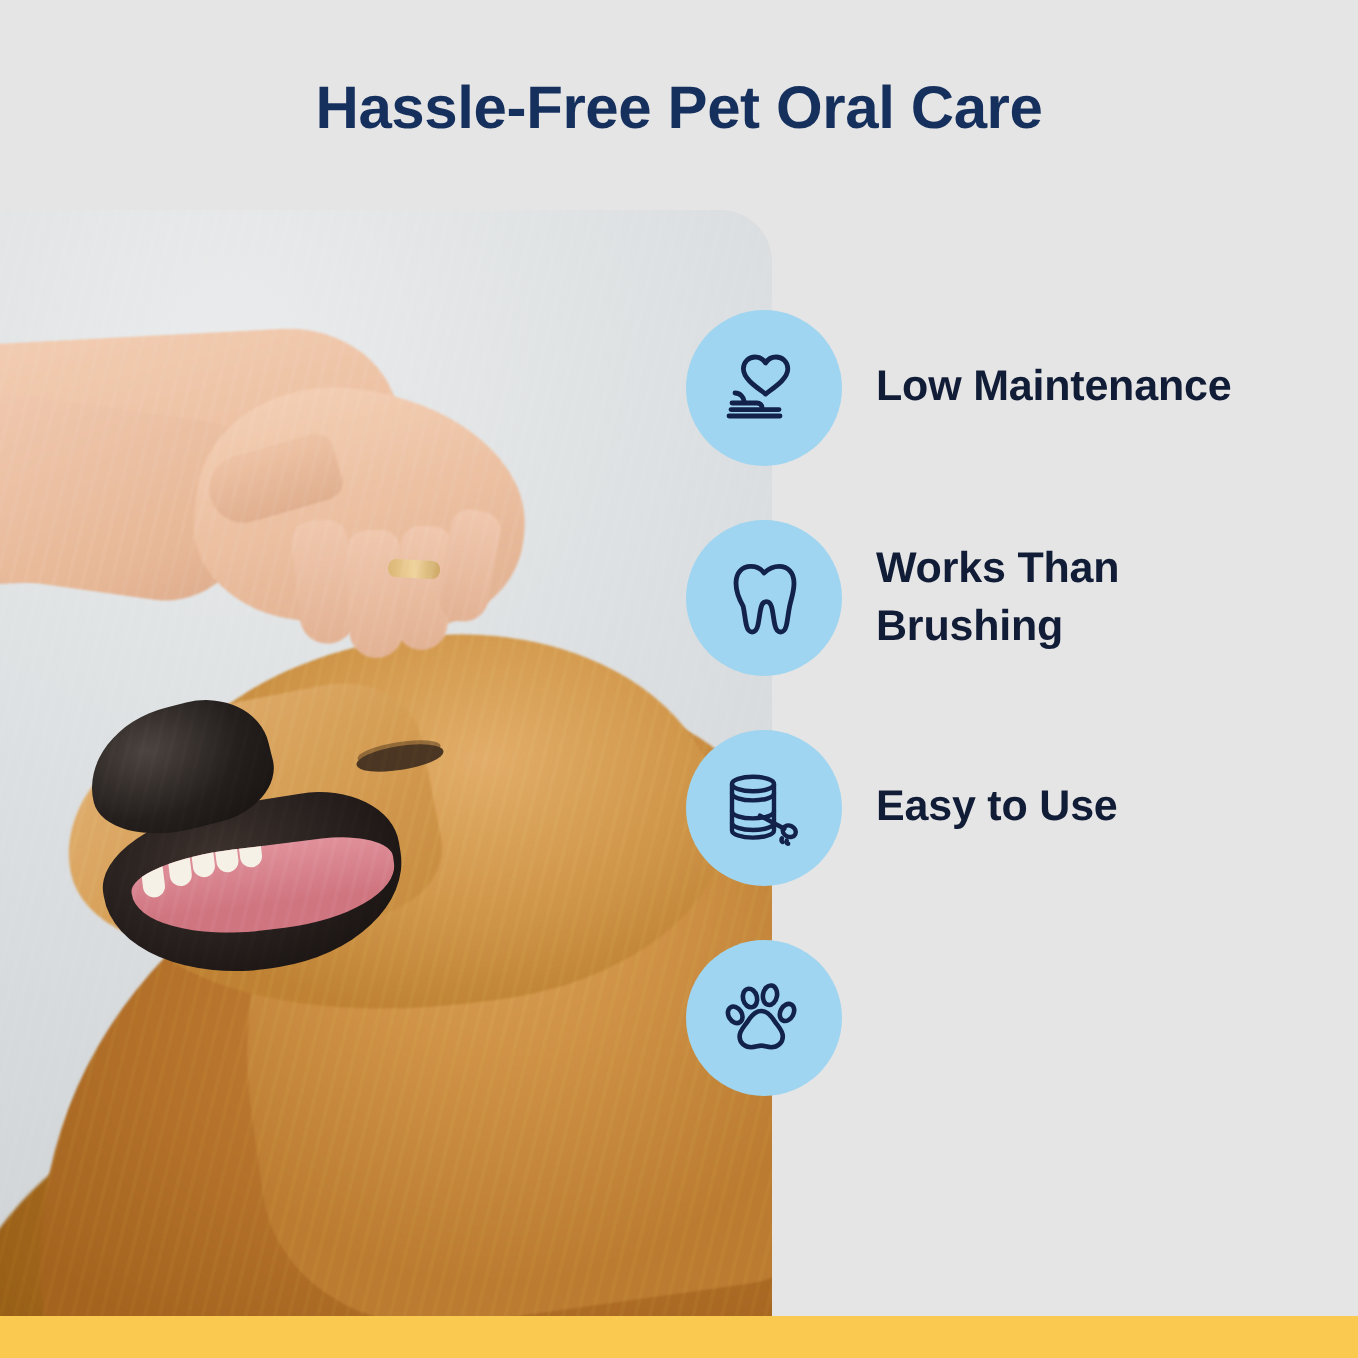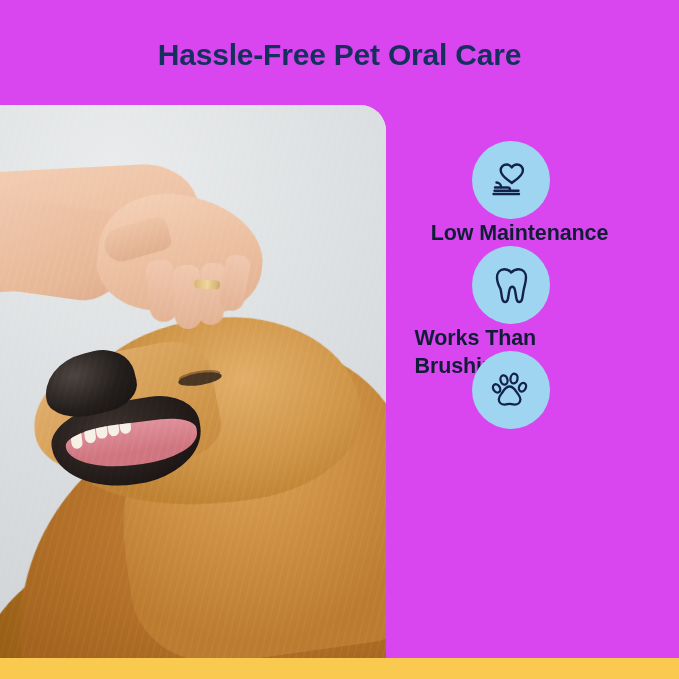--- a/index.html
+++ b/index.html
@@ -11,21 +11,21 @@
 
   body {
     font-family:"Liberation Sans", sans-serif;
     background:#f8f8f7;
     position:relative;
   }
 
   #infographic {
     position:absolute;
     inset:0;
-    background:#d946ef;
+    background:#e5e5e5;
   }
 
   
   .title {
     position:absolute;
     top:38px;
     left:0;
     width:679px;
     text-align:center;
     font-size:30px;
@@ -254,21 +254,20 @@
     position:absolute;
     left:343px;
     top:141px;
     width:336px;
   }
   .feature {
     position:relative;
     height:105px;
     display:flex;
     align-items:center;
-    flex-direction:column;
   }
   .icon-circle {
     flex:0 0 78px;
     width:78px;
     height:78px;
     border-radius:50%;
     background:#9fd5f0;
     display:flex;
     align-items:center;
     justify-content:center;
@@ -353,20 +352,36 @@
 
     <div class="feature">
       <div class="icon-circle">
         <svg width="48" height="48" viewBox="0 0 48 48" fill="none" stroke="#12224a" stroke-width="2.4" stroke-linecap="round" stroke-linejoin="round">
           <path d="M24 11.5c2.6-2.4 5.1-3.3 7.6-3.3 4.4 0 7.4 3.2 7.4 8.4 0 4.3-1.3 7.5-2.2 11.6-.7 3.2-1 7.2-1.7 9.8-.5 1.9-1.4 3-2.8 3-1.6 0-2.4-1.3-2.9-3.6-.6-2.8-.9-6.5-1.6-8.9-.5-1.8-1.4-2.7-2.6-2.7-1.2 0-2.1.9-2.6 2.7-.7 2.4-1 6.1-1.6 8.9-.5 2.3-1.3 3.6-2.9 3.6-1.4 0-2.3-1.1-2.8-3-.7-2.6-1-6.6-1.7-9.8C11.3 24.1 10 20.9 10 16.6c0-5.2 3-8.4 7.4-8.4 2.5 0 5 .9 6.6 3.3z"></path>
         </svg>
       </div>
       <div class="feature-label">Works Than Brushing</div>
     </div>
 
+    <div class="feature">
+      <div class="icon-circle">
+        <svg width="48" height="48" viewBox="0 0 48 48" fill="none" stroke="#12224a" stroke-width="2.2" stroke-linecap="round" stroke-linejoin="round">
+          <ellipse cx="18.5" cy="12" rx="10.5" ry="3.6"></ellipse>
+          <path d="M8 12v4.6c0 2 4.7 3.6 10.5 3.6S29 18.6 29 16.6V12"></path>
+          <path d="M8 16.6v18.6c0 2 4.7 3.6 10.5 3.6S29 37.2 29 35.2V16.6"></path>
+          <path d="M8 31.4c0 2 4.7 3.6 10.5 3.6S29 33.4 29 31.4"></path>
+          <path d="M8 25.6c0 2 4.7 3.6 10.5 3.6S29 27.6 29 25.6"></path>
+          <path d="M22 27.8l12.2 6.6"></path>
+          <ellipse cx="36.6" cy="35.6" rx="3.4" ry="2.8" transform="rotate(26 36.6 35.6)"></ellipse>
+          <path d="M33 39.2c-.5.7-.3 1.5.3 1.8"></path>
+          <path d="M35.4 40.3c-.4.8 0 1.5.7 1.6"></path>
+        </svg>
+      </div>
+      <div class="feature-label">Easy to Use</div>
+    </div>
 
     <div class="feature">
       <div class="icon-circle">
         <svg width="48" height="48" viewBox="0 0 48 48" fill="none" stroke="#12224a" stroke-width="2.3" stroke-linecap="round" stroke-linejoin="round">
           <ellipse cx="17" cy="14" rx="3.5" ry="4.7" transform="rotate(-14 17 14)"></ellipse>
           <ellipse cx="27" cy="12.6" rx="3.5" ry="4.9" transform="rotate(10 27 12.6)"></ellipse>
           <ellipse cx="9.6" cy="22.4" rx="3.3" ry="4.4" transform="rotate(-32 9.6 22.4)"></ellipse>
           <ellipse cx="35.5" cy="21.2" rx="3.3" ry="4.5" transform="rotate(28 35.5 21.2)"></ellipse>
           <path d="M22.6 20.5c3 0 5 2.4 6.7 5.1 1.5 2.4 4.1 4.5 4.1 7.6 0 3.2-2.6 5.4-5.8 5.4-2.1 0-3.5-.8-5-.8s-2.9.8-5 .8c-3.2 0-5.8-2.2-5.8-5.4 0-3.1 2.6-5.2 4.1-7.6 1.7-2.7 3.7-5.1 6.7-5.1z"></path>
         </svg>

